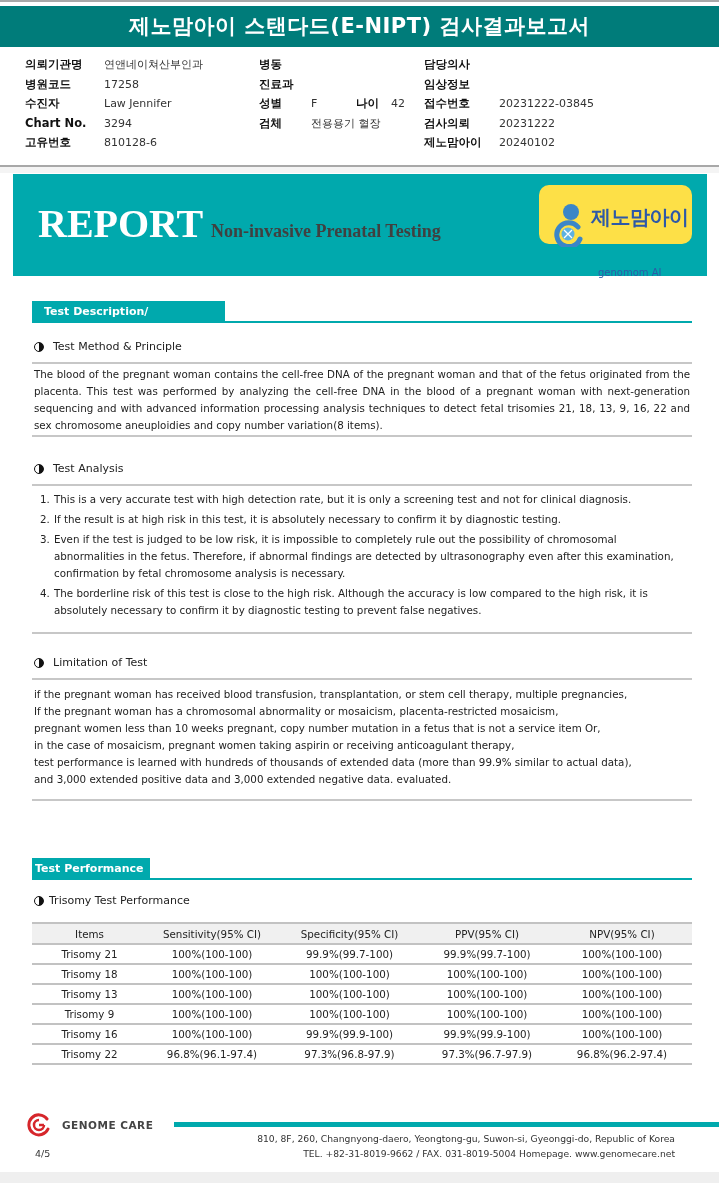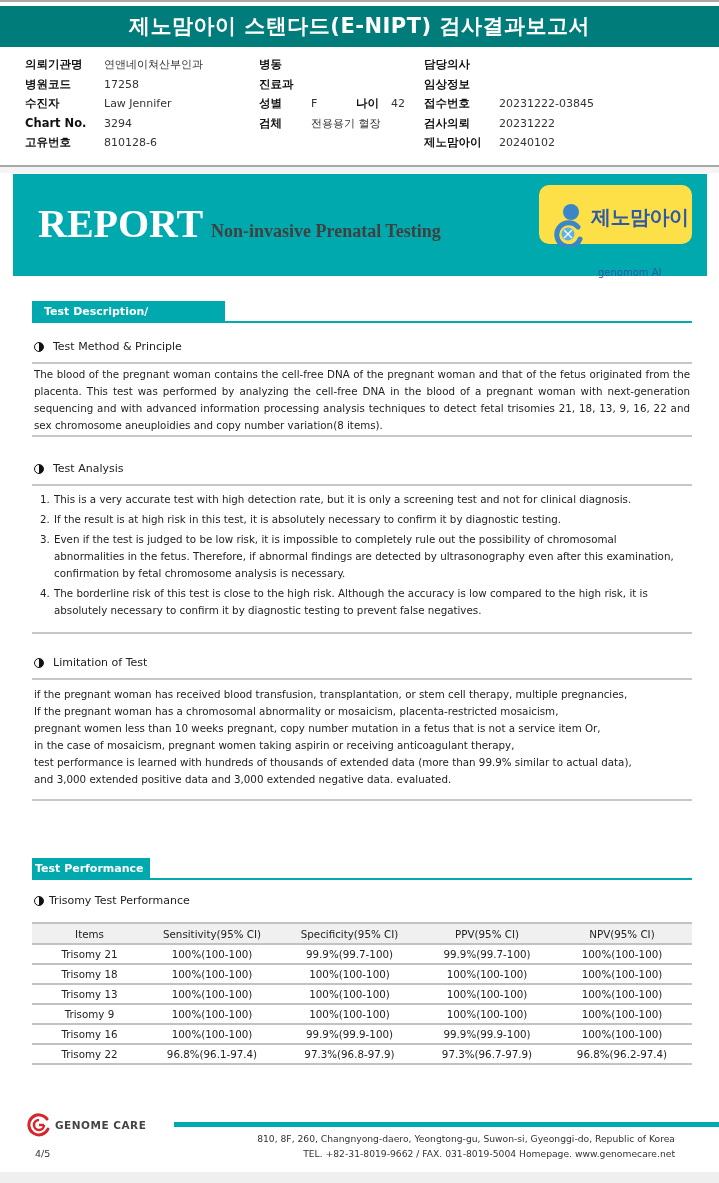--- a/index.html
+++ b/index.html
@@ -73,21 +73,21 @@
   table.perf th { background: #f0f0f0; font-weight: normal; height: 21px; border-top: 2px solid #c2c2c2; border-bottom: 2px solid #c2c2c2; text-align: center; }
   table.perf td { height: 20px; text-align: center; border-bottom: 2px solid #c2c2c2; }
   table.perf .c0 { width: 115px; }
   table.perf .c1 { width: 130px; }
   table.perf .c2 { width: 145px; }
   table.perf .c3 { width: 130px; }
   table.perf .c4 { width: 140px; }
 
   .footer-logo { position: absolute; left: 27px; top: 1113px; display: flex; align-items: center; }
   .footer-logo .g { width: 24px; height: 24px; }
-  .footer-logo .name { margin-left: 4px; font-size: 10.5px; font-weight: bold; color: #444; letter-spacing: 0.5px; }
+  .footer-logo .name { margin-left: 11px; font-size: 10.5px; font-weight: bold; color: #444; letter-spacing: 0.5px; }
   .footer-line { position: absolute; left: 174px; top: 1122px; width: 545px; height: 5px; background: #00a9ad; }
   .footer-addr { position: absolute; right: 44px; font-size: 9.2px; color: #333; text-align: right; white-space: nowrap; }
   .page-num { position: absolute; left: 35px; top: 1148px; font-size: 9.5px; color: #333; }
   .bottom-strip { position: absolute; left: 0; top: 1172px; width: 719px; height: 11px; background: #efefef; }
 </style>
 </head>
 <body>
 
 <div class="top-rule"></div>
 <div class="title-bar">제노맘아이 스탠다드(E-NIPT) 검사결과보고서</div>

